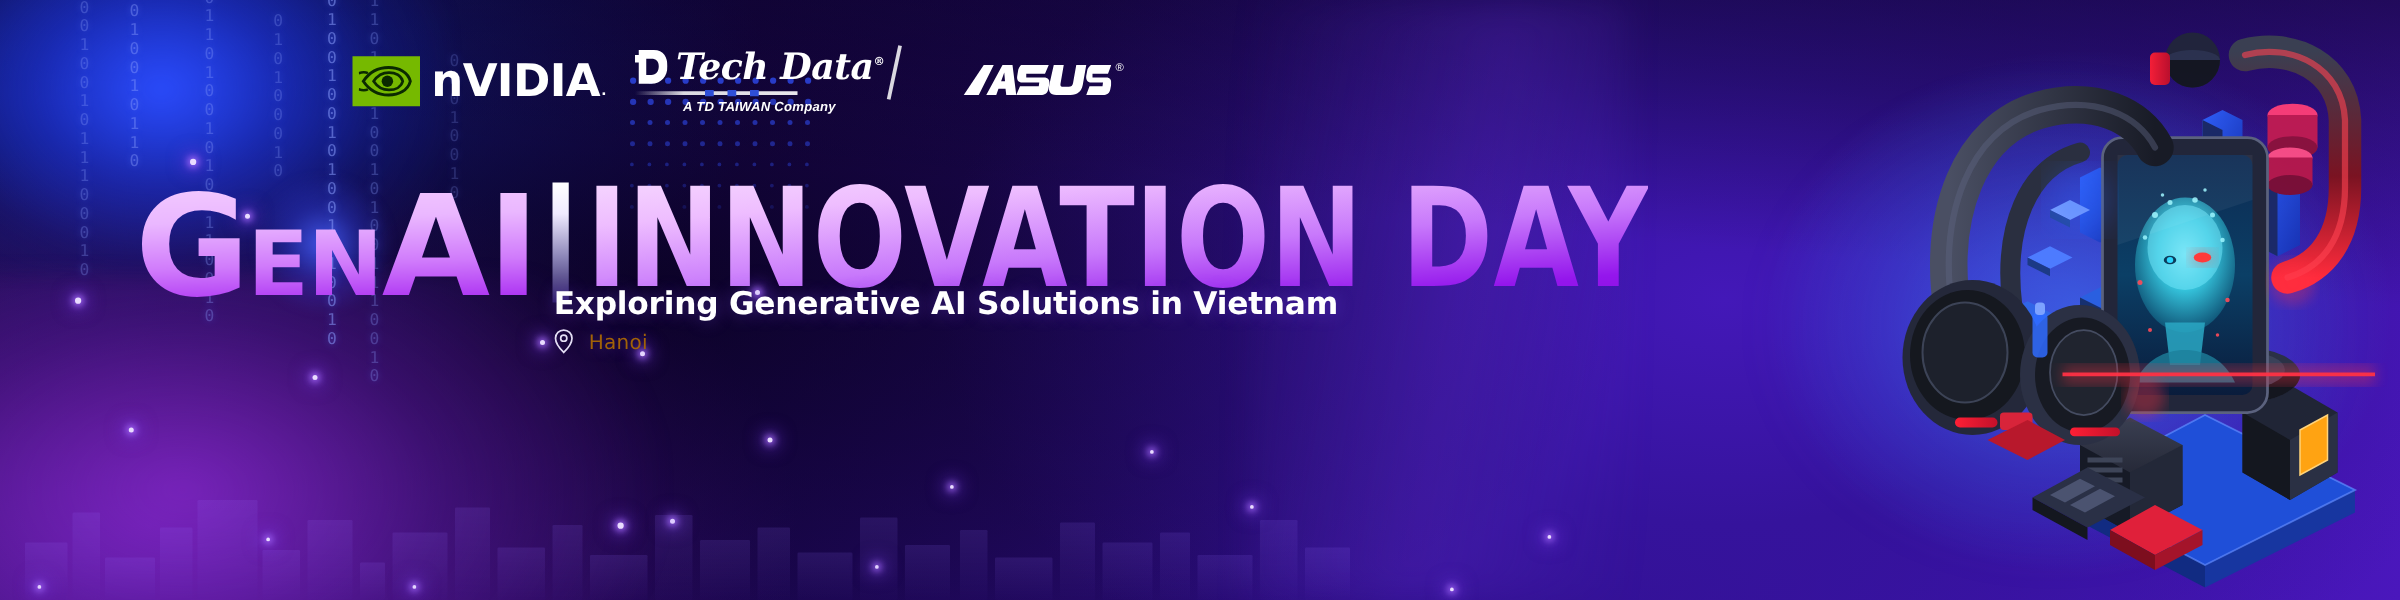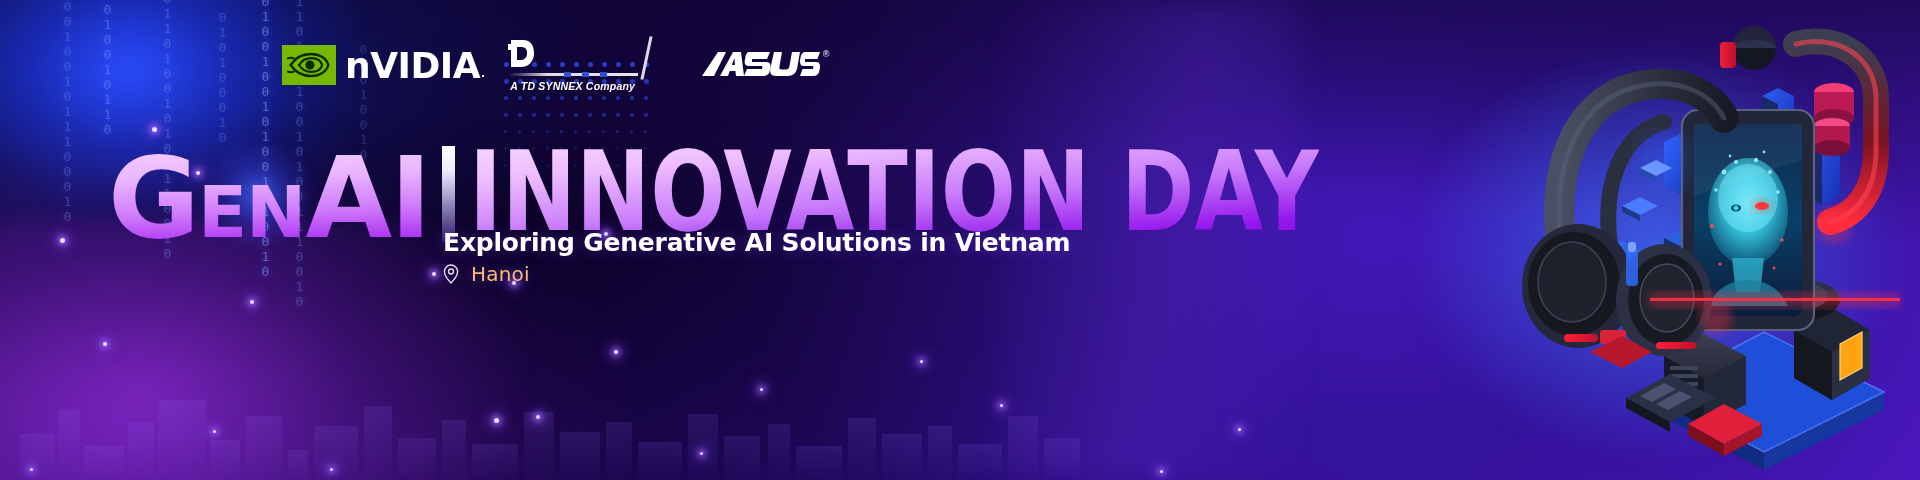--- a/index.html
+++ b/index.html
@@ -215,22 +215,22 @@
     text-shadow:0 0 14px rgba(120,70,230,.45);
   }
   .meta{
     position:absolute; left:440px; top:262px;
     display:flex; align-items:center; gap:52px;
     color:#eae6ff;
   }
   .meta-item{ display:flex; align-items:center; gap:9px; }
   .meta-item .txt{
     font-family:"DejaVu Sans", sans-serif;
-    font-weight:400; font-size:20px; letter-spacing:.2px;
-    color:#fdba74; white-space:nowrap;
+    font-weight:400; font-size:16px; letter-spacing:.2px;
+    color:#a16207; white-space:nowrap;
     text-shadow:0 0 12px rgba(130,90,240,.45);
   }
   .meta-ico{ width:22px; height:22px; display:block; opacity:.95; }
 
   
   .illus{
     position:absolute; right:-4px; top:0;
     width:560px; height:480px;
   }
   .illus-glow{
@@ -421,28 +421,29 @@
       <div class="nv-word"><span>nVIDIA</span><span class="tm">.</span></div>
     </div>
 
     <div class="logo td">
       <div>
         <div class="td-row">
           <svg class="td-d" viewBox="0 0 26 30" aria-hidden="true">
             <path d="M3 2 L15 2 C23 2 26 8 26 15 C26 23 21 29 13 29 L9 29 L9 22 L13 22 C17 22 19 19 19 15 C19 11 17 9 13 9 L9 9 L9 29 L3 29 Z" fill="#fff"></path>
             <path d="M0 6 L9 6 L9 12 L0 12 Z" fill="#fff" transform="skewX(-12)"></path>
           </svg>
+          <div class="td-word"><span>Tech Data</span><span class="reg">®</span></div>
           <div class="td-slash"></div>
         </div>
         <div class="td-rule">
           <i style="left:56px;"></i>
             <i style="left:74px;"></i>
             <i style="left:92px;"></i>
         </div>
-        <div class="td-tag">A TD SYNNEX Company</div>
+        <div class="td-tag">A TD TAIWAN Company</div>
       </div>
     </div>
 
     <div class="logo asus">
       <svg width="120" height="38" viewBox="0 0 120 38" aria-hidden="true">
         <g fill="#ffffff">
           <path d="M2 30 L18 6 L26 6 L14 30 Z"></path>
           <path d="M20 30 L33 6 L41 6 L44 30 L36 30 L35.4 25 L28.5 25 L31.5 19 L35 19 L34.4 12 L28 30 Z"></path>
           <path d="M48 6 L70 6 L67 13 L52 13 L52 16 L66 16 C69.5 16 71 18 70.4 21.5 L69.6 25.6 C69 28.6 66.6 30 63.6 30 L44 30 L47 23 L62 23 L62.4 20 L49 20 C45.6 20 44.2 18 44.8 14.6 L45.5 10.4 C46 7.6 48 6 48 6 Z"></path>
           <path d="M74 6 L82 6 L79.4 21 C79 23 80 23.4 81.6 23.4 L86 23.4 C88 23.4 89 22.6 89.4 20.6 L92 6 L100 6 L97.2 22 C96.2 27 93 30 87.4 30 L76 30 C71 30 69.4 27 70.4 22 Z"></path>

